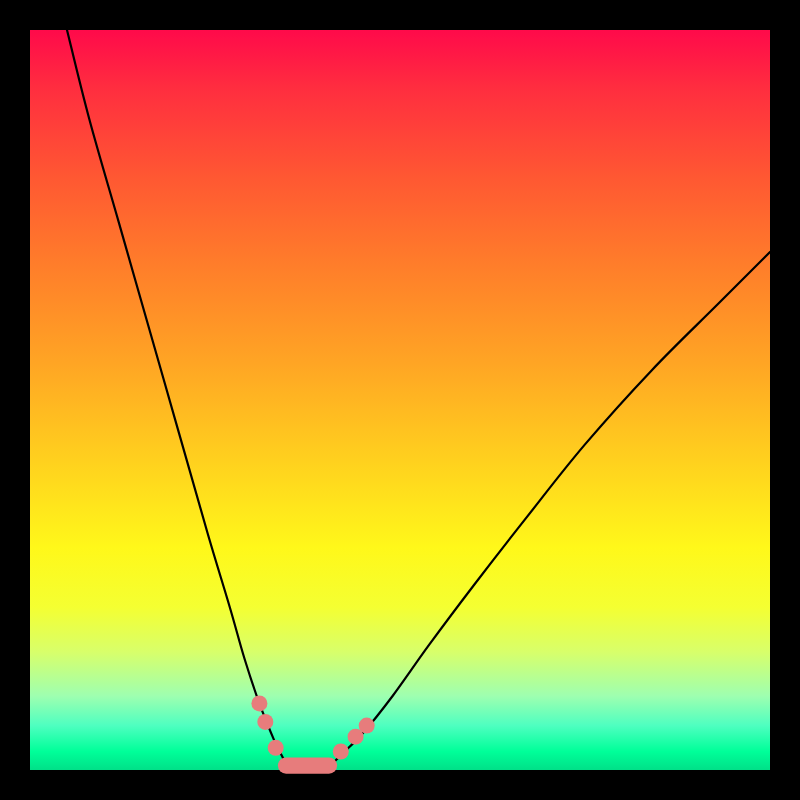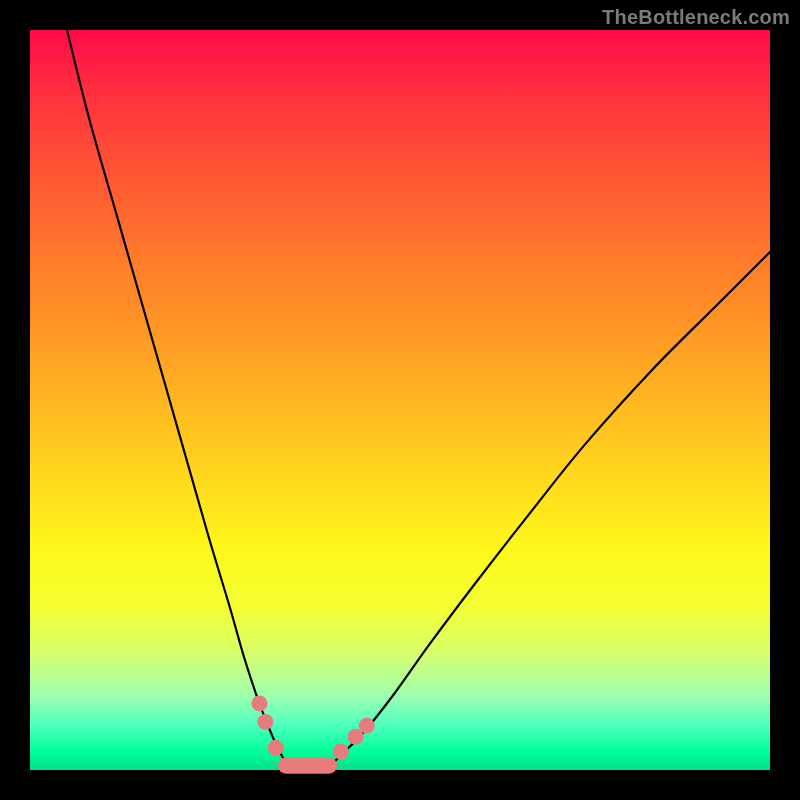--- a/index.html
+++ b/index.html
@@ -68,21 +68,20 @@
   }
   .bottom-bar {
     fill: #e77c7c;
     stroke: none;
   }
 </style>
 </head>
 <body>
 
 <div class="frame">
-  <div class="watermark">TheBottleneck.com</div>
 
   <div class="plot-area">
     <svg class="curve" viewBox="0 0 740 740">
       <path id="left-branch" class="vcurve" d="M 37 0 C 40.996 15.983999999999991, 49.876000000000005 54.16799999999996, 59.2 88.79999999999995 C 68.524 123.43199999999996, 78.14399999999999 155.10399999999998, 88.8 192.39999999999998 C 99.456 229.69599999999997, 107.744 258.704, 118.4 296 C 129.056 333.296, 137.344 362.304, 148 399.59999999999997 C 158.656 436.89599999999996, 168.27599999999998 471.23199999999997, 177.6 503.2 C 186.924 535.168, 193.14000000000001 554.556, 199.8 577.2 C 206.46 599.844, 209.272 611.684, 214.6 629 C 219.928 646.316, 224.072 658.7479999999999, 229.4 673.4 C 234.728 688.052, 240.204 701.076, 244.20000000000002 710.4 C 248.19600000000003 719.7239999999999, 248.93600000000004 719.8720000000001, 251.60000000000002 725.2 C 254.264 730.528, 257.668 737.336, 259 740"></path>
       <path id="right-branch" class="vcurve" d="M 296 740 C 298.664 737.336, 304.14 731.86, 310.8 725.2 C 317.46000000000004 718.5400000000001, 323.676 713.6560000000001, 333 703 C 342.324 692.3439999999999, 350.61199999999997 681.984, 362.59999999999997 666 C 374.58799999999997 650.016, 384.94800000000004 634.1800000000001, 399.6 614.2 C 414.252 594.22, 426.684 577.644, 444 555 C 461.316 532.356, 475.82 513.708, 495.8 488.4 C 515.78 463.092, 532.356 441.03999999999996, 555 414.4 C 577.644 387.76, 597.624 365.70799999999997, 621.6 340.4 C 645.576 315.092, 666.888 295.112, 688.2 273.8 C 709.5120000000001 252.48800000000003, 730.676 231.324, 740 222"></path>
       <path id="valley-flat" class="vcurve" d="M 259 740 L 296 740"></path>
       <rect id="bottom-bar" class="bottom-bar" x="247.9" y="727.42" width="59.19999999999996" height="16.28" rx="8.14"></rect>
       <g id="markers-left">
           <circle cx="229.4" cy="673.4" r="8" class="marker"></circle>
           <circle cx="235.32" cy="691.9" r="8" class="marker"></circle>

